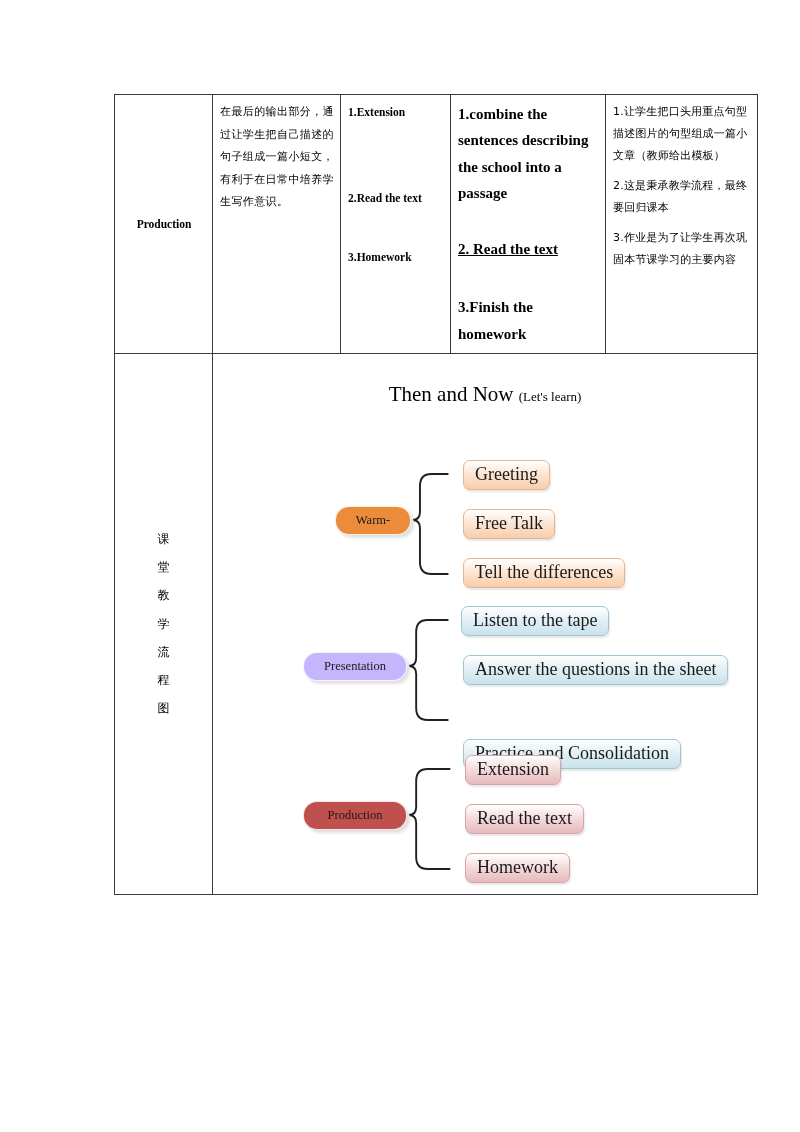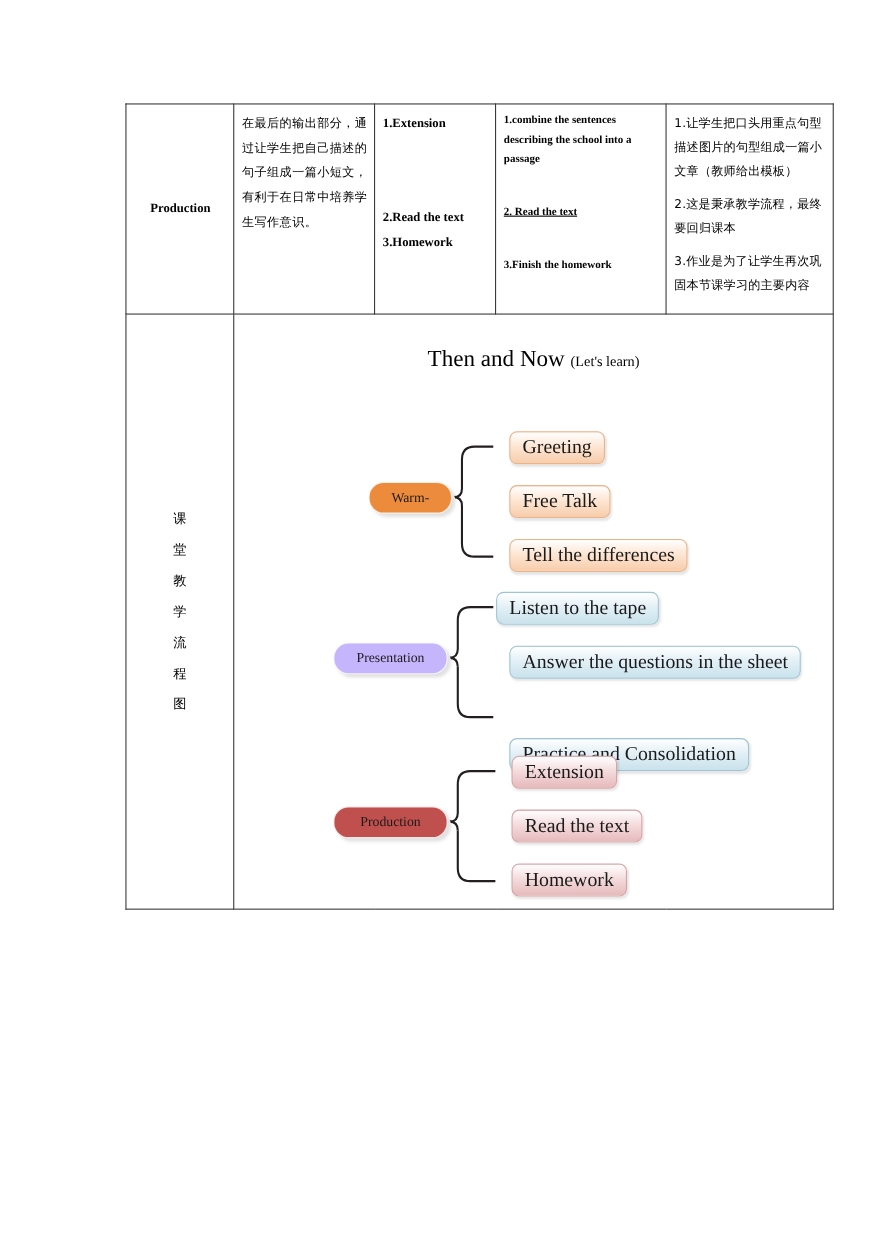--- a/index.html
+++ b/index.html
@@ -52,25 +52,25 @@
     letter-spacing: .4px;
   }
   .steps-list { }
   .steps-list .step {
     font-weight: bold;
     font-size: 11.5px;
     font-family: "Liberation Serif", "DejaVu Serif", serif;
   }
   .steps-list .step.s1 { margin-top: 0px; }
   .steps-list .step.s2 { margin-top: 64px; }
-  .steps-list .step.s3 { }
+  .steps-list .step.s3 { margin-top: 36px; }
 
   .en-list .en {
     font-weight: bold;
-    font-size: 10px;
+    font-size: 15px;
     line-height: 1.75;
   }
   .en-list .en.e1 { margin-top: 0; }
   .en-list .en.e2 { margin-top: 30px; text-decoration: underline; }
   .en-list .en.e3 { margin-top: 32px; }
 
   .reason-list p {
     margin: 0 0 8px 0;
     font-family: "DejaVu Sans", sans-serif;
     font-size: 11px;
@@ -255,21 +255,21 @@
           <div class="child-box peach c3" style="left:250px;">Tell the differences</div>
         </div>
 
         <div class="group g-pres">
           <svg class="brace-svg" viewBox="0 0 573 150" preserveAspectRatio="none">
             <path d="M 196 66 L 206 66 Q 214 66 214 58 L 214 32 Q 214 20 226 20 L 248 20" fill="none" stroke="#231f20" stroke-width="2"></path>
             <path d="M 214 74 Q 214 66 206 66" fill="none" stroke="#231f20" stroke-width="2"></path>
             <path d="M 214 74 L 214 108 Q 214 120 226 120 L 248 120" fill="none" stroke="#231f20" stroke-width="2"></path>
           </svg>
           <div class="parent-box parent-pres">Presentation</div>
-          <div class="child-box skyblue c1" style="left:238px;text-align:right;">Listen to the tape</div>
+          <div class="child-box skyblue c1" style="left:248px;text-align:right;">Listen to the tape</div>
           <div class="child-box skyblue c2" style="left:250px;">Answer the questions in the sheet</div>
           <div class="child-box skyblue c3" style="left:250px;margin-top:35px;">Practice and Consolidation</div>
         </div>
 
         <div class="group g-prod">
           <svg class="brace-svg" viewBox="0 0 573 150" preserveAspectRatio="none">
             <path d="M 196 66 L 206 66 Q 214 66 214 58 L 214 32 Q 214 20 226 20 L 250 20" fill="none" stroke="#231f20" stroke-width="2"></path>
             <path d="M 214 74 Q 214 66 206 66" fill="none" stroke="#231f20" stroke-width="2"></path>
             <path d="M 214 74 L 214 108 Q 214 120 226 120 L 250 120" fill="none" stroke="#231f20" stroke-width="2"></path>
           </svg>

